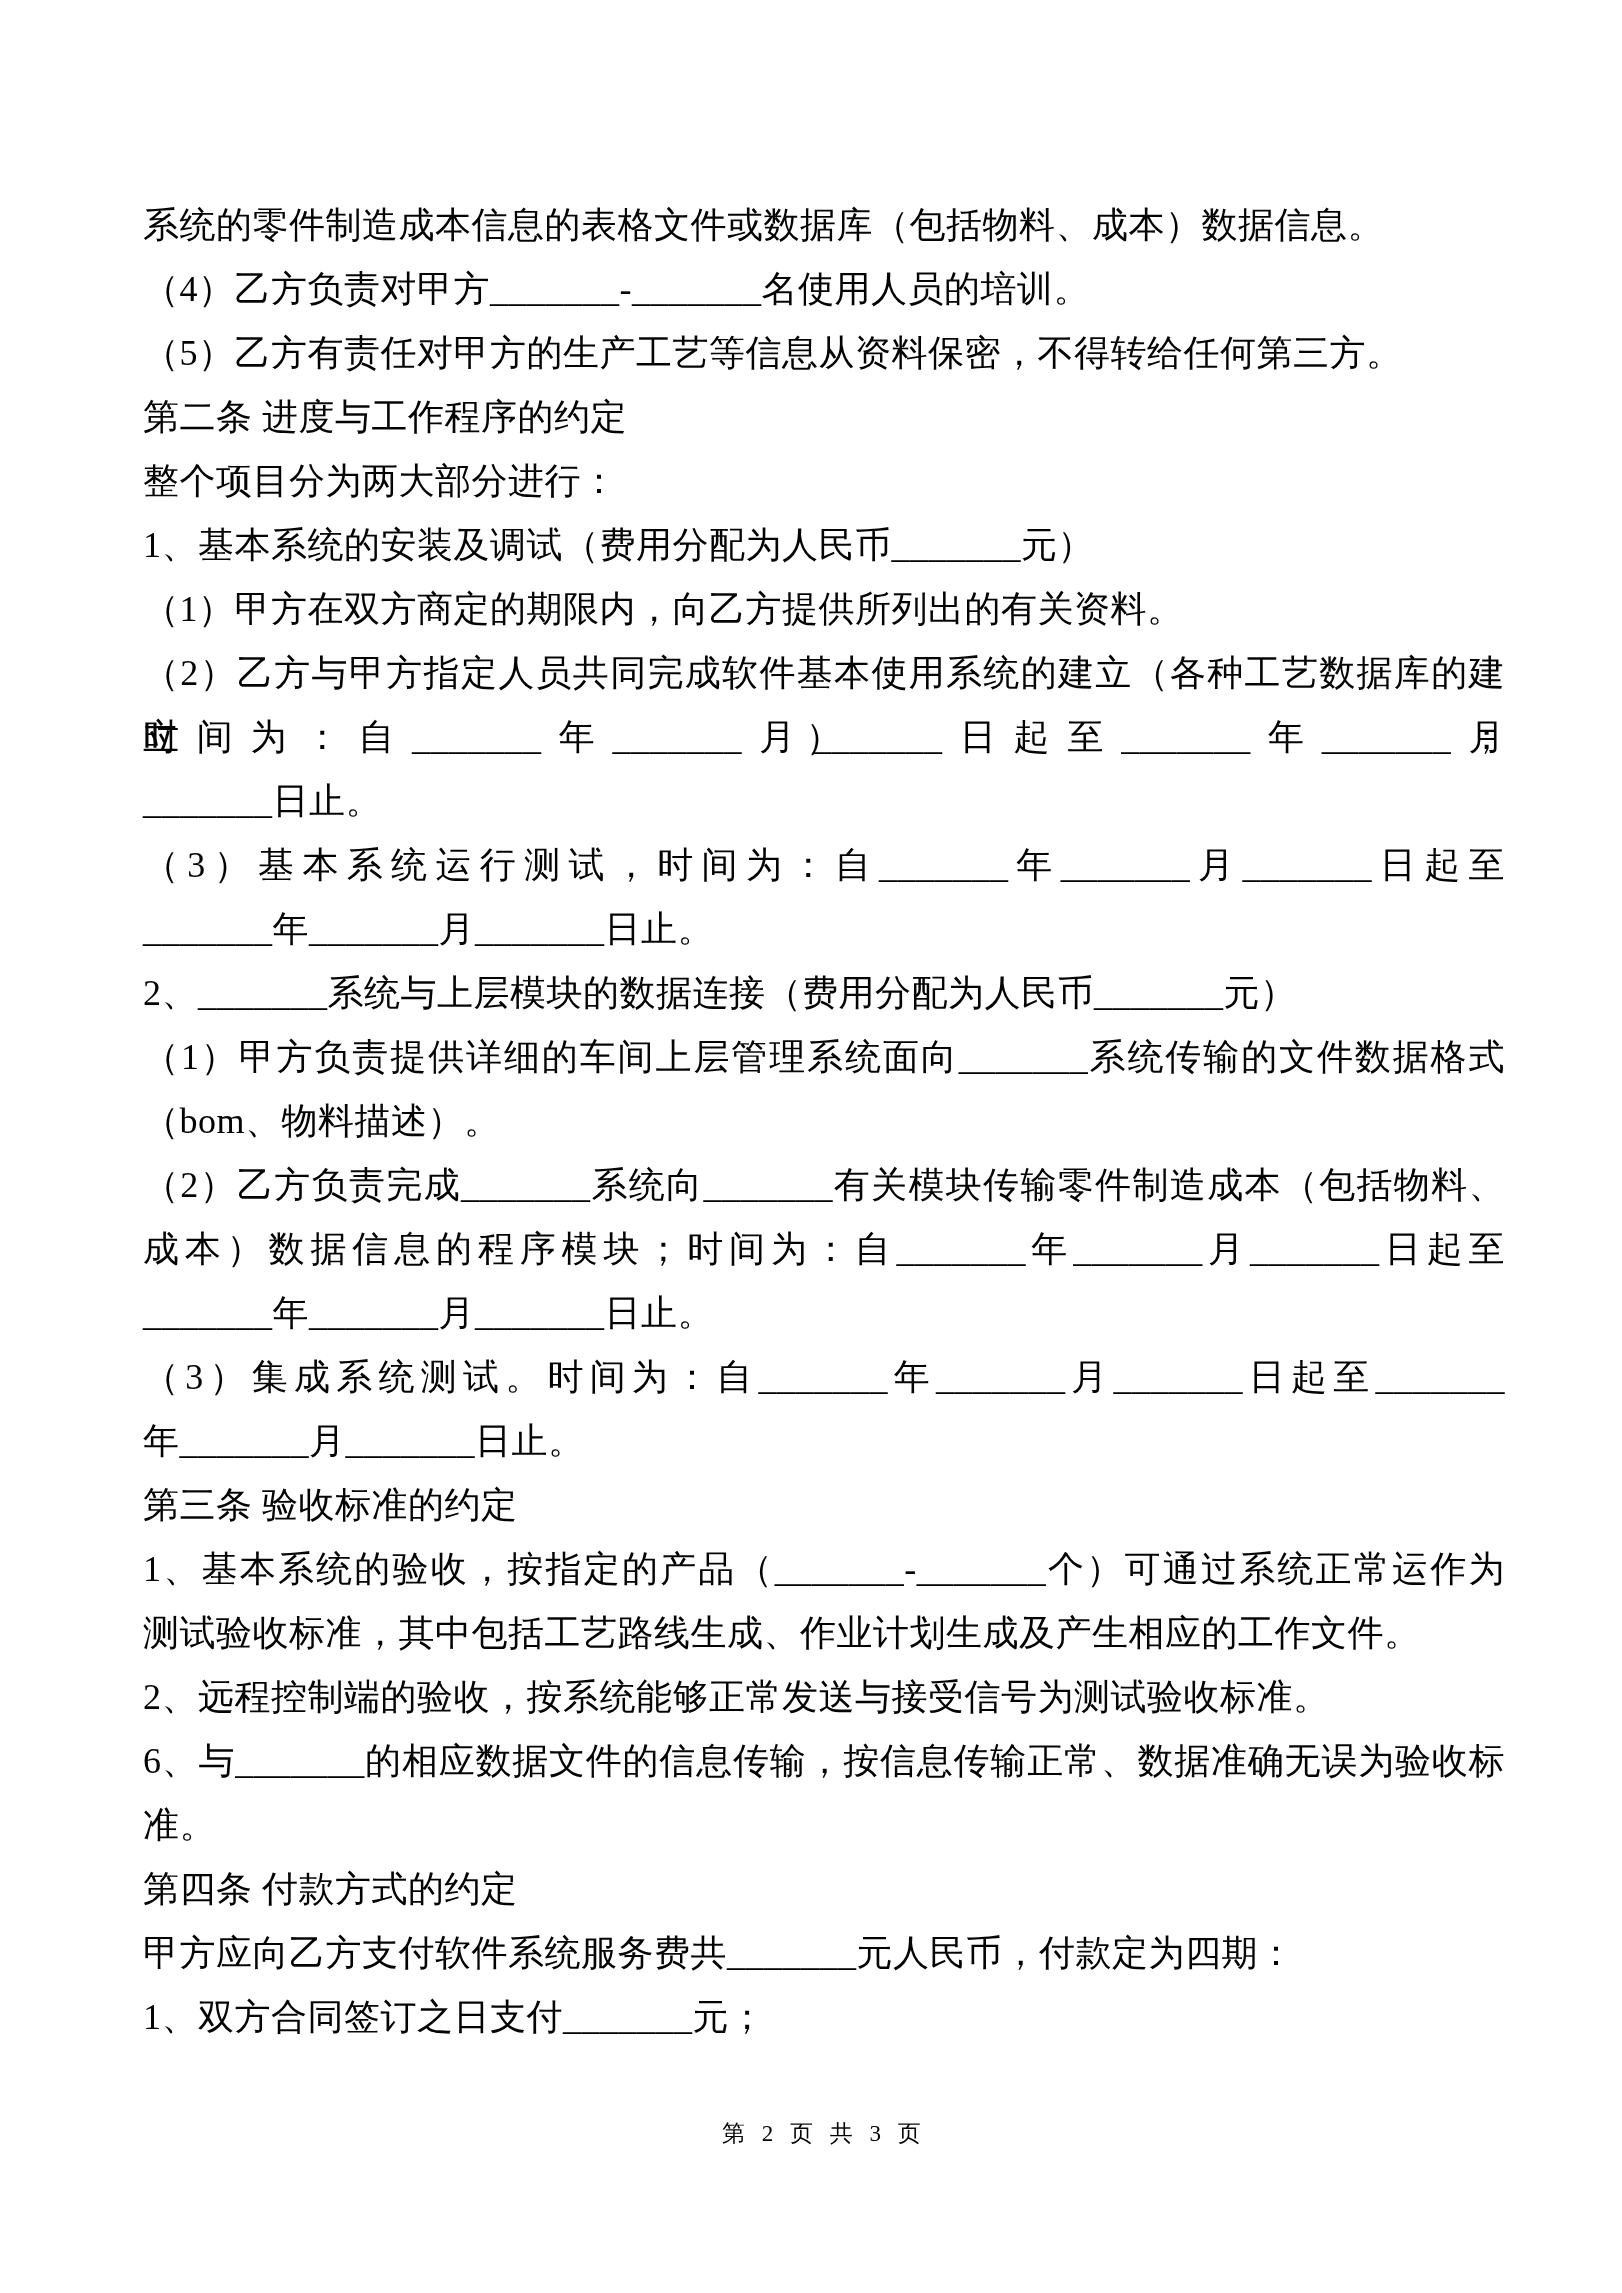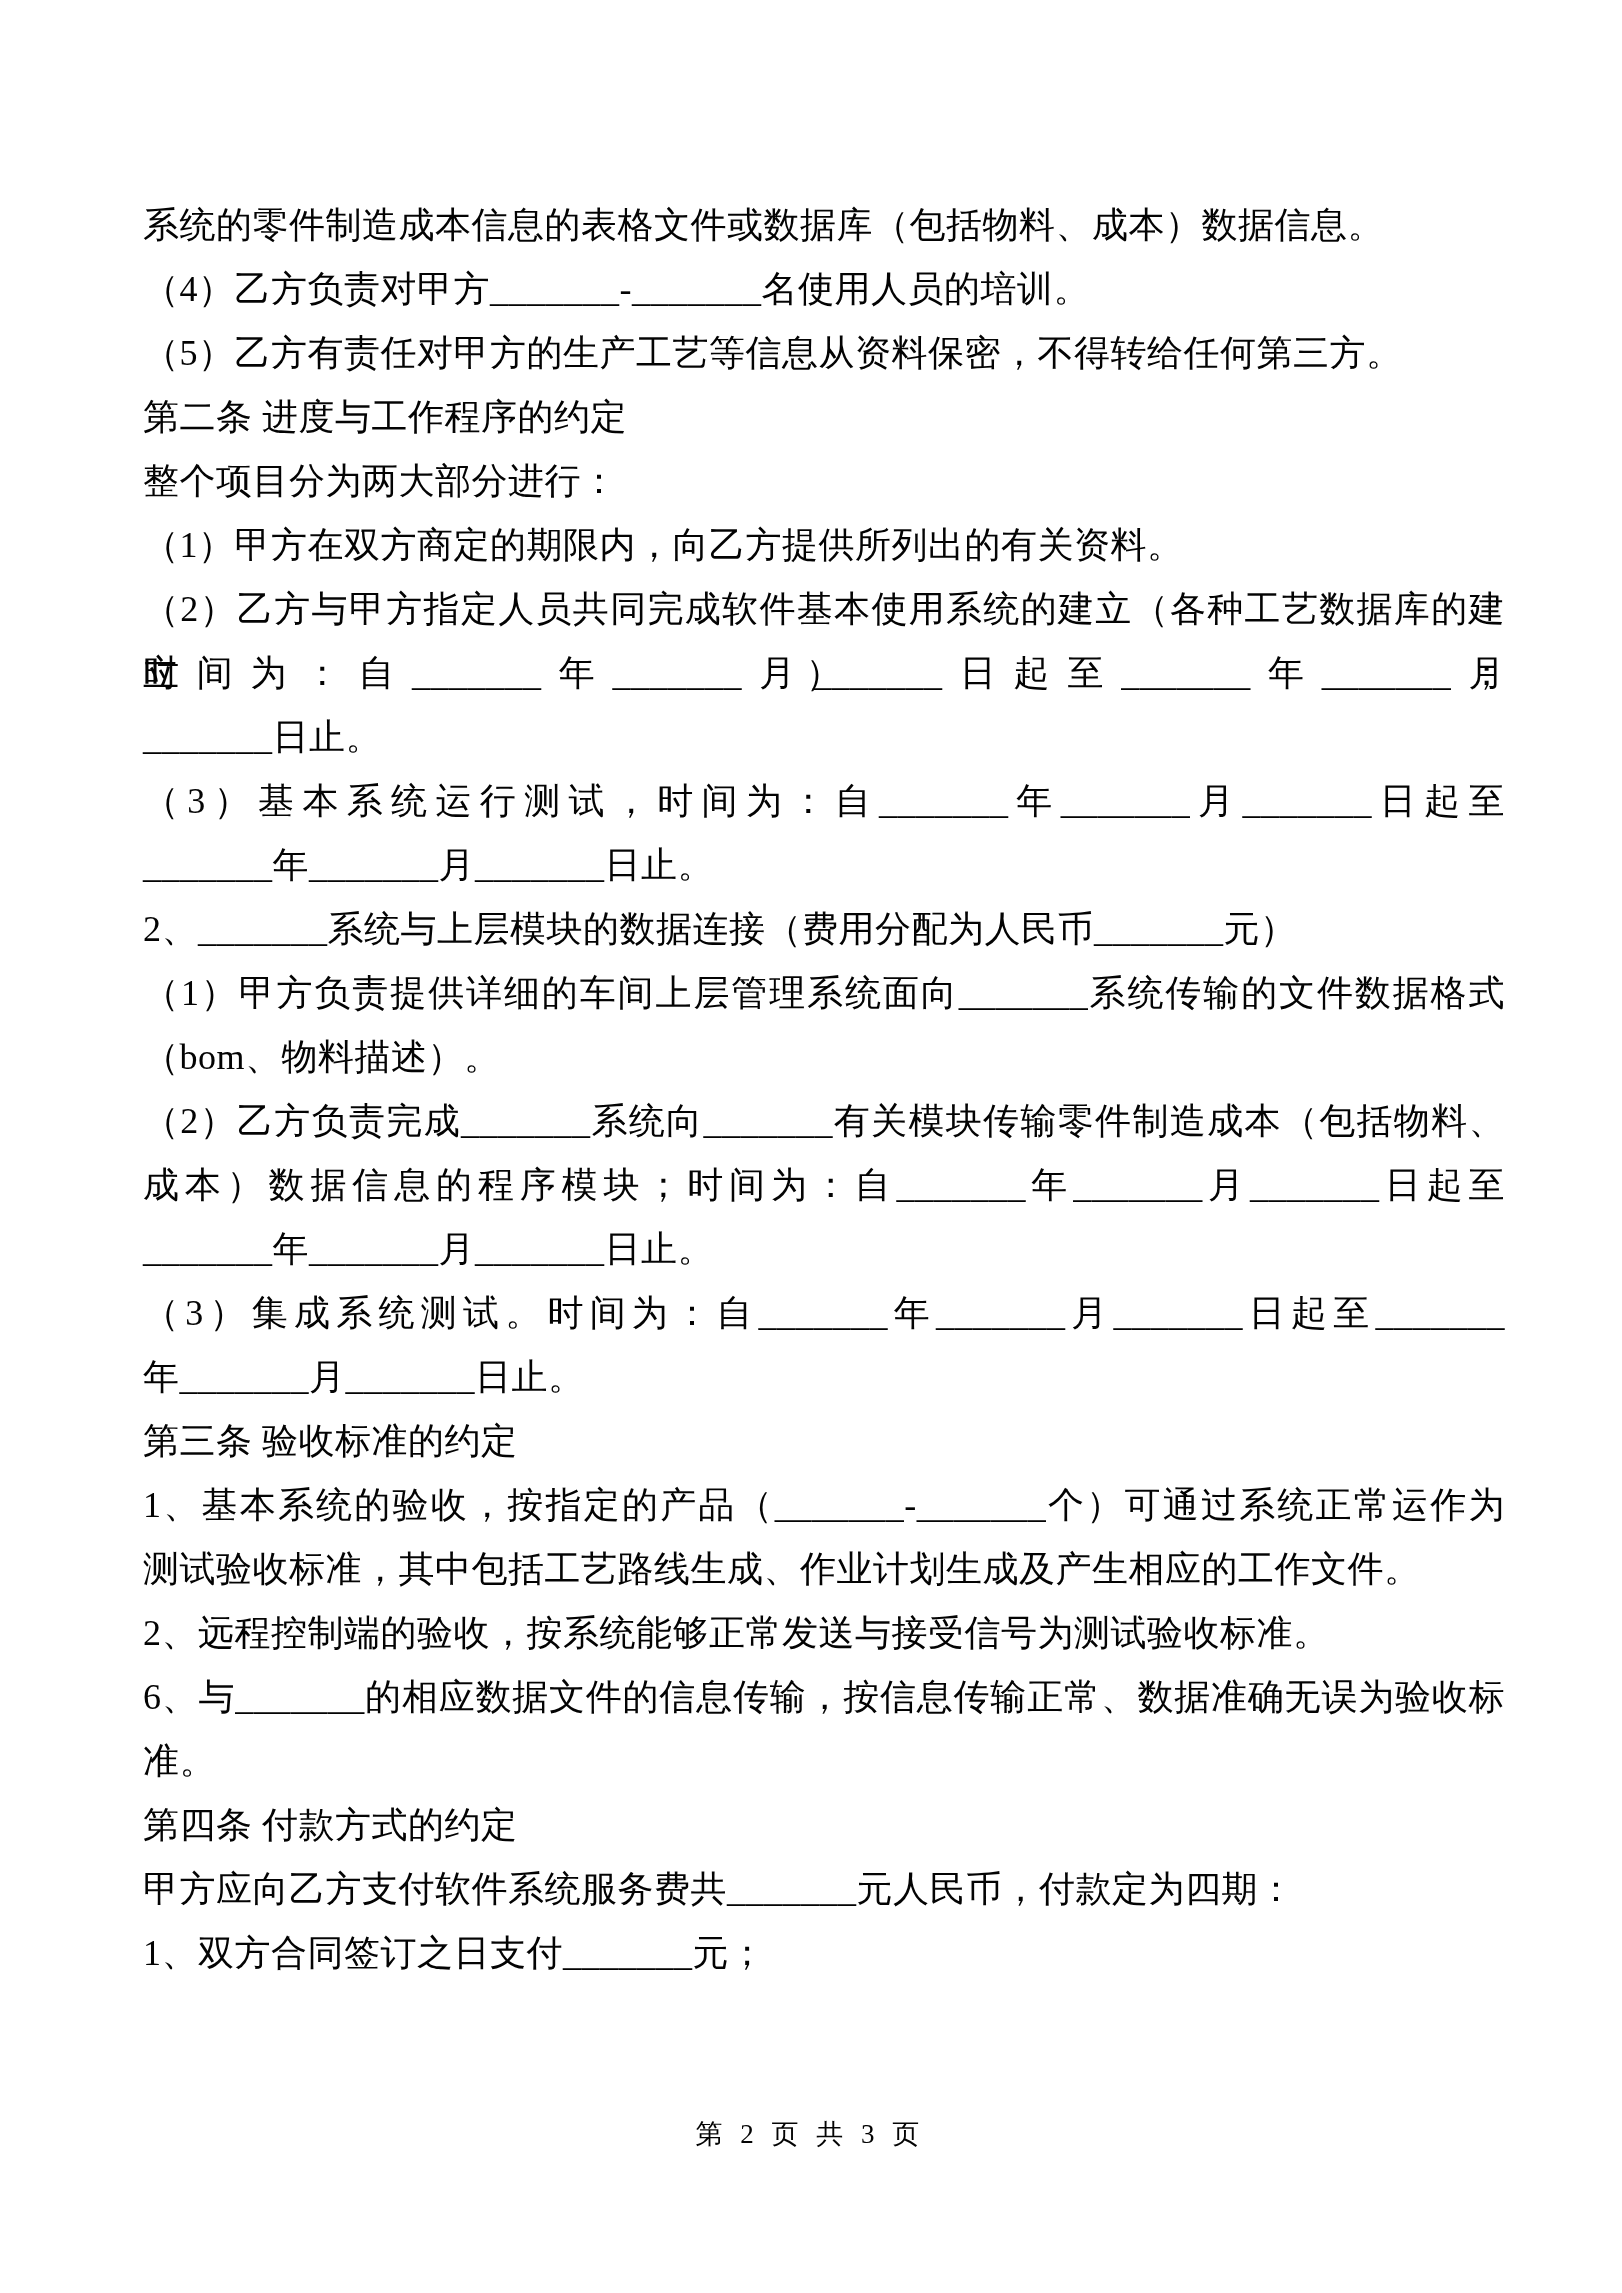--- a/index.html
+++ b/index.html
@@ -32,40 +32,41 @@
   }
   .doc-line.justify {
     white-space: normal;
     text-align: justify;
     text-align-last: justify;
     text-justify: distribute;
   }
   .doc-footer {
     position: absolute;
     top: 2102px;
-    left: 129px;
+    left: 143px;
     width: 1362px;
     height: 64px;
     line-height: 64px;
-    font-size: 27px;
+    font-size: 23px;
     letter-spacing: 5.5px;
     text-align: center;
     color: #030303;
   }
 </style>
 </head>
 <body>
 
 <div class="page">
   <div class="doc-body" id="doc-body">
       <div class="doc-line">系统的零件制造成本信息的表格文件或数据库（包括物料、成本）数据信息。</div>
       <div class="doc-line">（4）乙方负责对甲方_______-_______名使用人员的培训。</div>
       <div class="doc-line">（5）乙方有责任对甲方的生产工艺等信息从资料保密，不得转给任何第三方。</div>
       <div class="doc-line">第二条 进度与工作程序的约定</div>
       <div class="doc-line">整个项目分为两大部分进行：</div>
+      <div class="doc-line">1、基本系统的安装及调试（费用分配为人民币_______元）</div>
       <div class="doc-line">（1）甲方在双方商定的期限内，向乙方提供所列出的有关资料。</div>
       <div class="doc-line justify">（2）乙方与甲方指定人员共同完成软件基本使用系统的建立（各种工艺数据库的建立）；</div>
       <div class="doc-line justify">时间为：自_______年_______月_______日起至_______年_______月</div>
       <div class="doc-line">_______日止。</div>
       <div class="doc-line justify">（3）基本系统运行测试，时间为：自_______年_______月_______日起至</div>
       <div class="doc-line">_______年_______月_______日止。</div>
       <div class="doc-line">2、_______系统与上层模块的数据连接（费用分配为人民币_______元）</div>
       <div class="doc-line justify">（1）甲方负责提供详细的车间上层管理系统面向_______系统传输的文件数据格式</div>
       <div class="doc-line">（bom、物料描述）。</div>
       <div class="doc-line justify">（2）乙方负责完成_______系统向_______有关模块传输零件制造成本（包括物料、</div>

